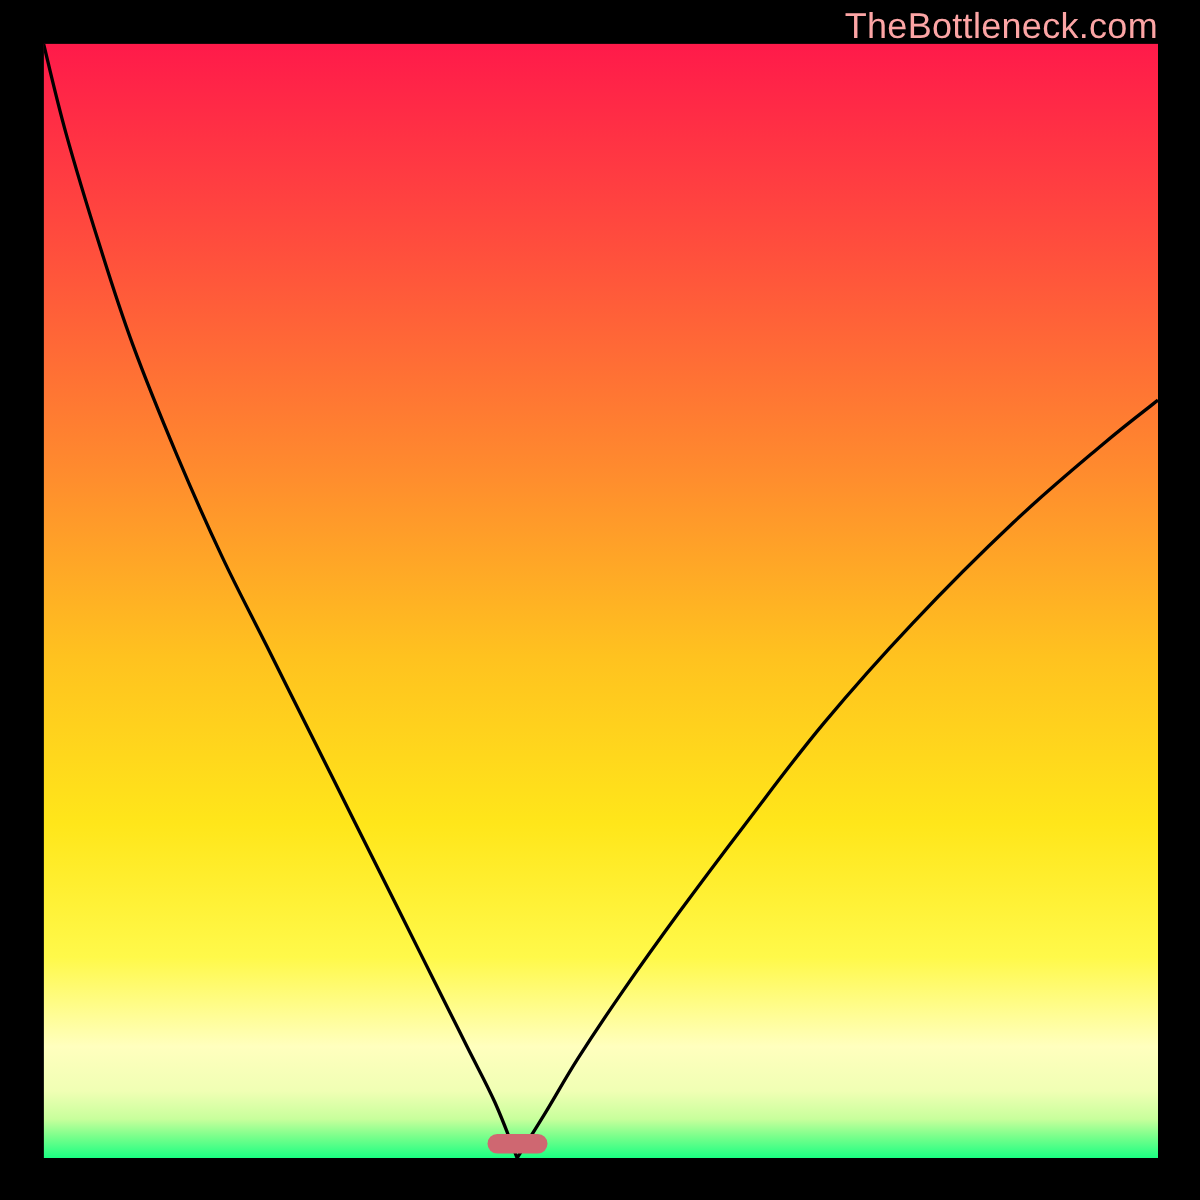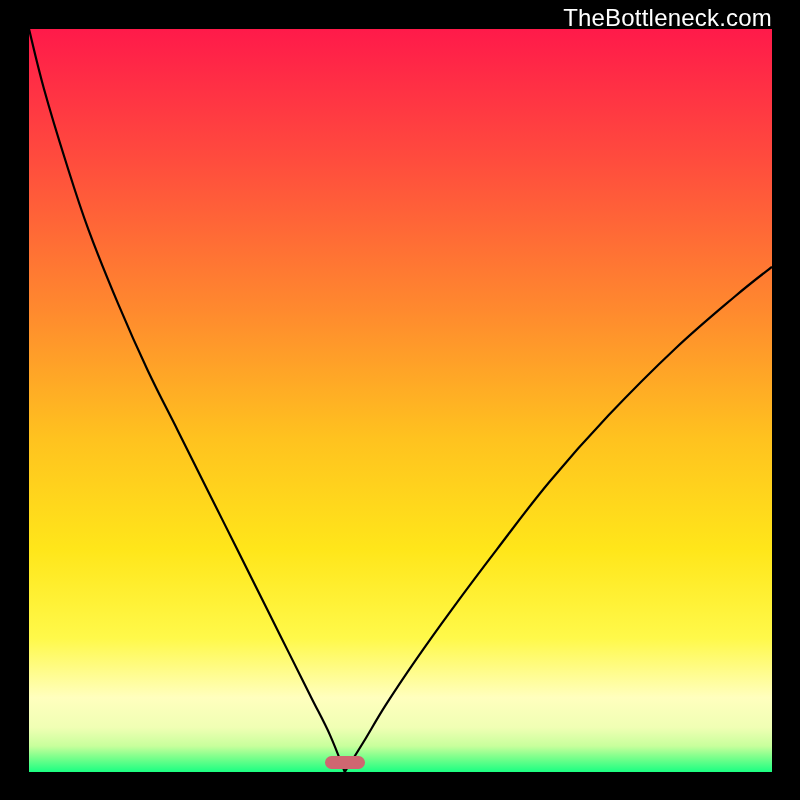--- a/index.html
+++ b/index.html
@@ -22,21 +22,21 @@
     top: 29px;
     left: 29px;
     width: 743px;
     height: 743px;
     overflow: hidden;
   }
   .watermark {
     position: absolute;
     top: 4px;
     right: 28px;
-    color: #ffffff;
+    color: #fca5a5;
     font-size: 24px;
     font-weight: 500;
     letter-spacing: 0.2px;
   }
   svg {
     display: block;
   }
   .bottom-marker {
     position: absolute;
     width: 40px;

